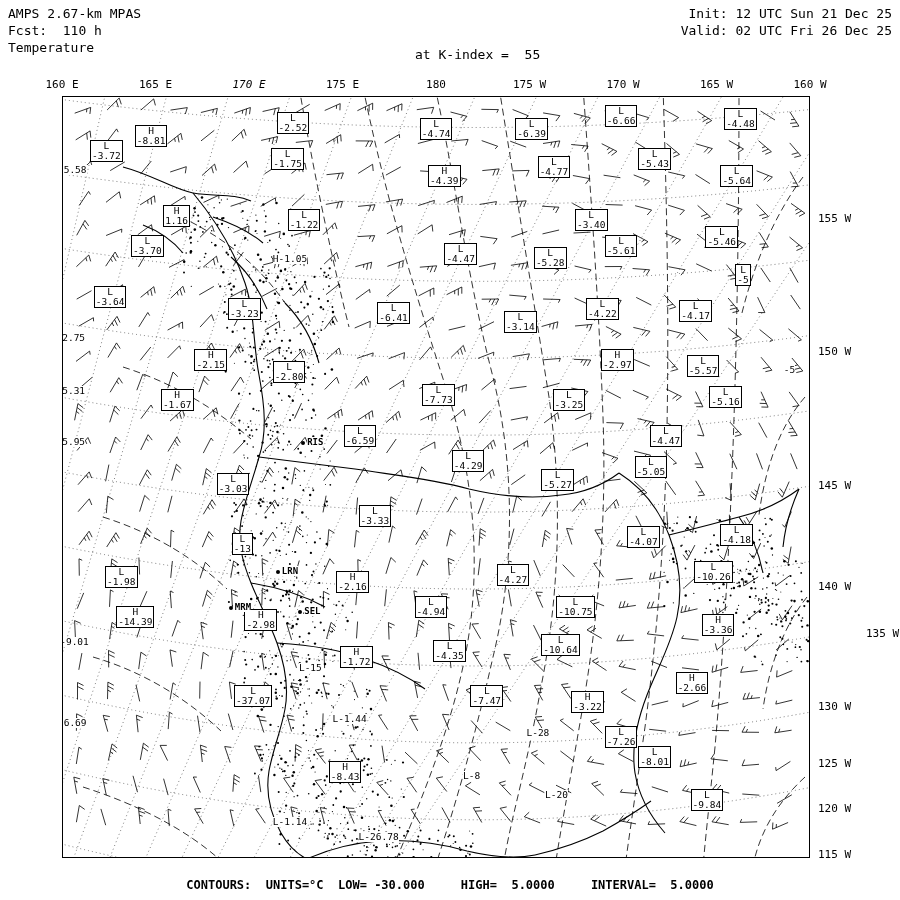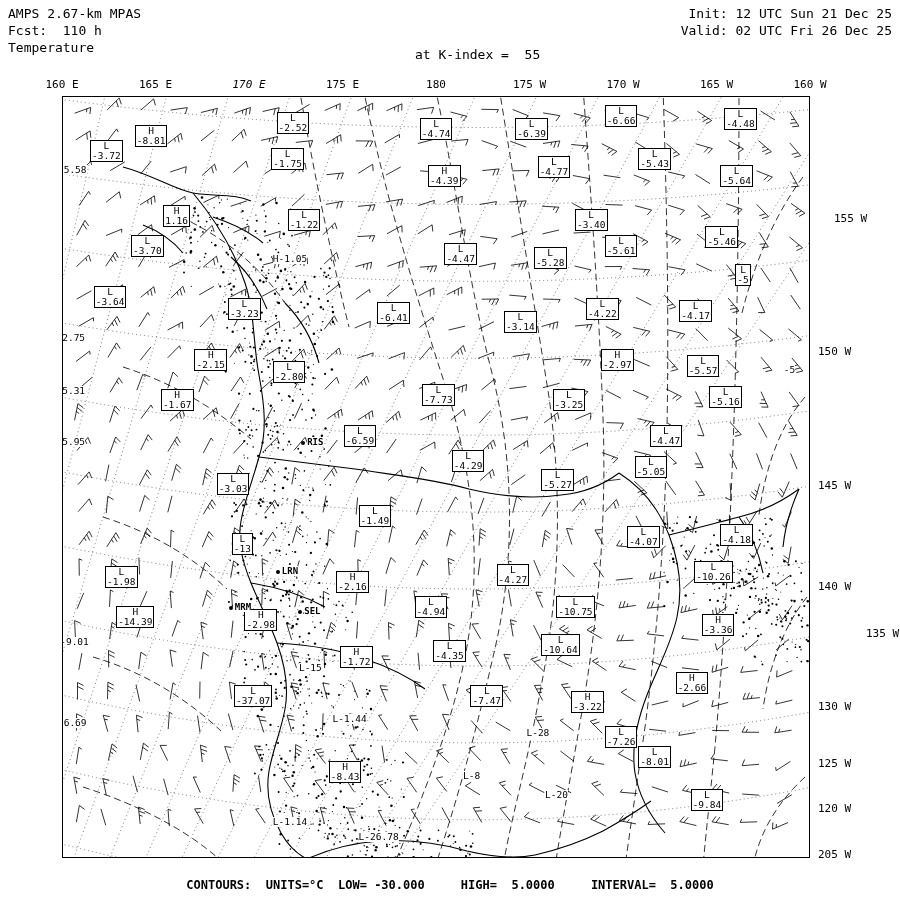--- a/index.html
+++ b/index.html
@@ -102,29 +102,29 @@
     <div class="axis-label lon-label" style="left: 155.5px;">165 E</div>
     <div class="axis-label lon-label" style="left: 249px; font-style: italic;">170 E</div>
     <div class="axis-label lon-label" style="left: 342.5px;">175 E</div>
     <div class="axis-label lon-label" style="left: 436px;">180</div>
     <div class="axis-label lon-label" style="left: 529.5px;">175 W</div>
     <div class="axis-label lon-label" style="left: 623px;">170 W</div>
     <div class="axis-label lon-label" style="left: 716.5px;">165 W</div>
     <div class="axis-label lon-label" style="left: 810px;">160 W</div>
   </div>
 <div id="lat-labels">
-    <div class="axis-label lat-label" style="top: 217.92px; margin-left: 16px;">155 W</div>
+    <div class="axis-label lat-label" style="top: 217.92px;">155 W</div>
     <div class="axis-label lat-label" style="top: 351.27px;">150 W</div>
     <div class="axis-label lat-label" style="top: 484.62px;">145 W</div>
     <div class="axis-label lat-label" style="top: 586px;">140 W</div>
     <div class="axis-label lat-label" style="top: 633.21px; margin-left: 48px;">135 W</div>
     <div class="axis-label lat-label" style="top: 705.6px;">130 W</div>
     <div class="axis-label lat-label" style="top: 762.75px;">125 W</div>
     <div class="axis-label lat-label" style="top: 808.47px;">120 W</div>
-    <div class="axis-label lat-label" style="top: 854.19px;">205 W</div>
+    <div class="axis-label lat-label" style="top: 854.19px;">115 W</div>
   </div>
 
 <div class="plot-frame">
   <svg id="map-svg" width="746" height="760" viewBox="0 0 746 760">
     <defs>
       <clipPath id="clipbox">
           <rect x="0" y="0" width="746" height="760"></rect>
         </clipPath>
     </defs>
     <g clip-path="url(#clipbox)">
@@ -4166,21 +4166,21 @@
     <div class="stn-box" style="left: 153.85px; top: 375.52px;">
       <span class="ltr">L</span>
       <span class="val">-3.03</span>
     </div>
     <div class="stn-box" style="left: 478.36px; top: 371.72px;">
       <span class="ltr">L</span>
       <span class="val">-5.27</span>
     </div>
     <div class="stn-box" style="left: 295.59px; top: 408.2px;">
       <span class="ltr">L</span>
-      <span class="val">-1.49</span>
+      <span class="val">-3.33</span>
     </div>
     <div class="stn-box" style="left: 564.15px; top: 428.72px;">
       <span class="ltr">L</span>
       <span class="val">-4.07</span>
     </div>
     <div class="stn-box" style="left: 657.4px; top: 427.2px;">
       <span class="ltr">L</span>
       <span class="val">-4.18</span>
     </div>
     <div class="stn-box" style="left: 168.77px; top: 436.32px;">

